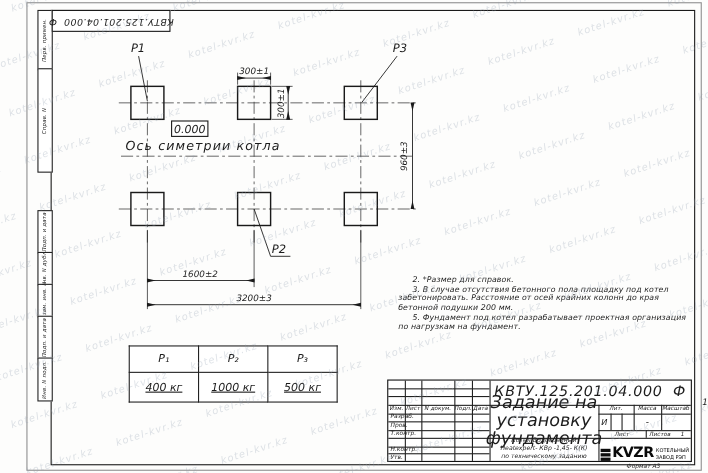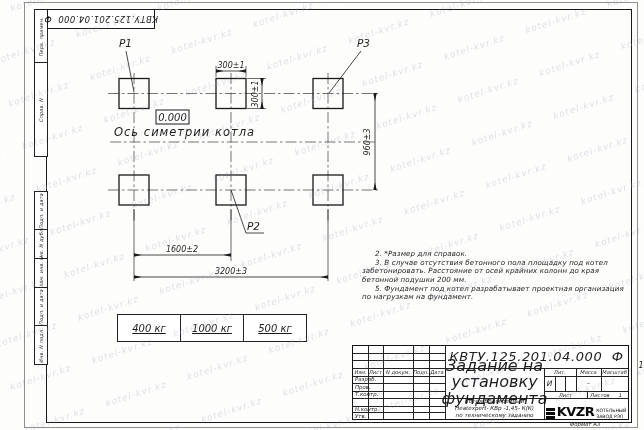--- a/index.html
+++ b/index.html
@@ -156,20 +156,25 @@
   </svg>
 
   <div class="notes">
     <p>2. *Размер для справок.</p>
     <p>3. В случае отсутствия бетонного пола площадку под котел забетонировать. Расстояние от осей крайних колонн до края бетонной подушки 200 мм.</p>
     <p>5. Фундамент под котел разрабатывает проектная организация по нагрузкам на фундамент.</p>
   </div>
 
   <table class="loads">
     <tbody>
+        <tr class="hdr">
+      <td>P₁</td>
+      <td>P₂</td>
+      <td>P₃</td>
+    </tr>
     <tr class="val">
       <td>400 кг</td>
       <td>1000 кг</td>
       <td>500 кг</td>
     </tr>
   </tbody>
     </table>
 
   <div class="tb">
 

